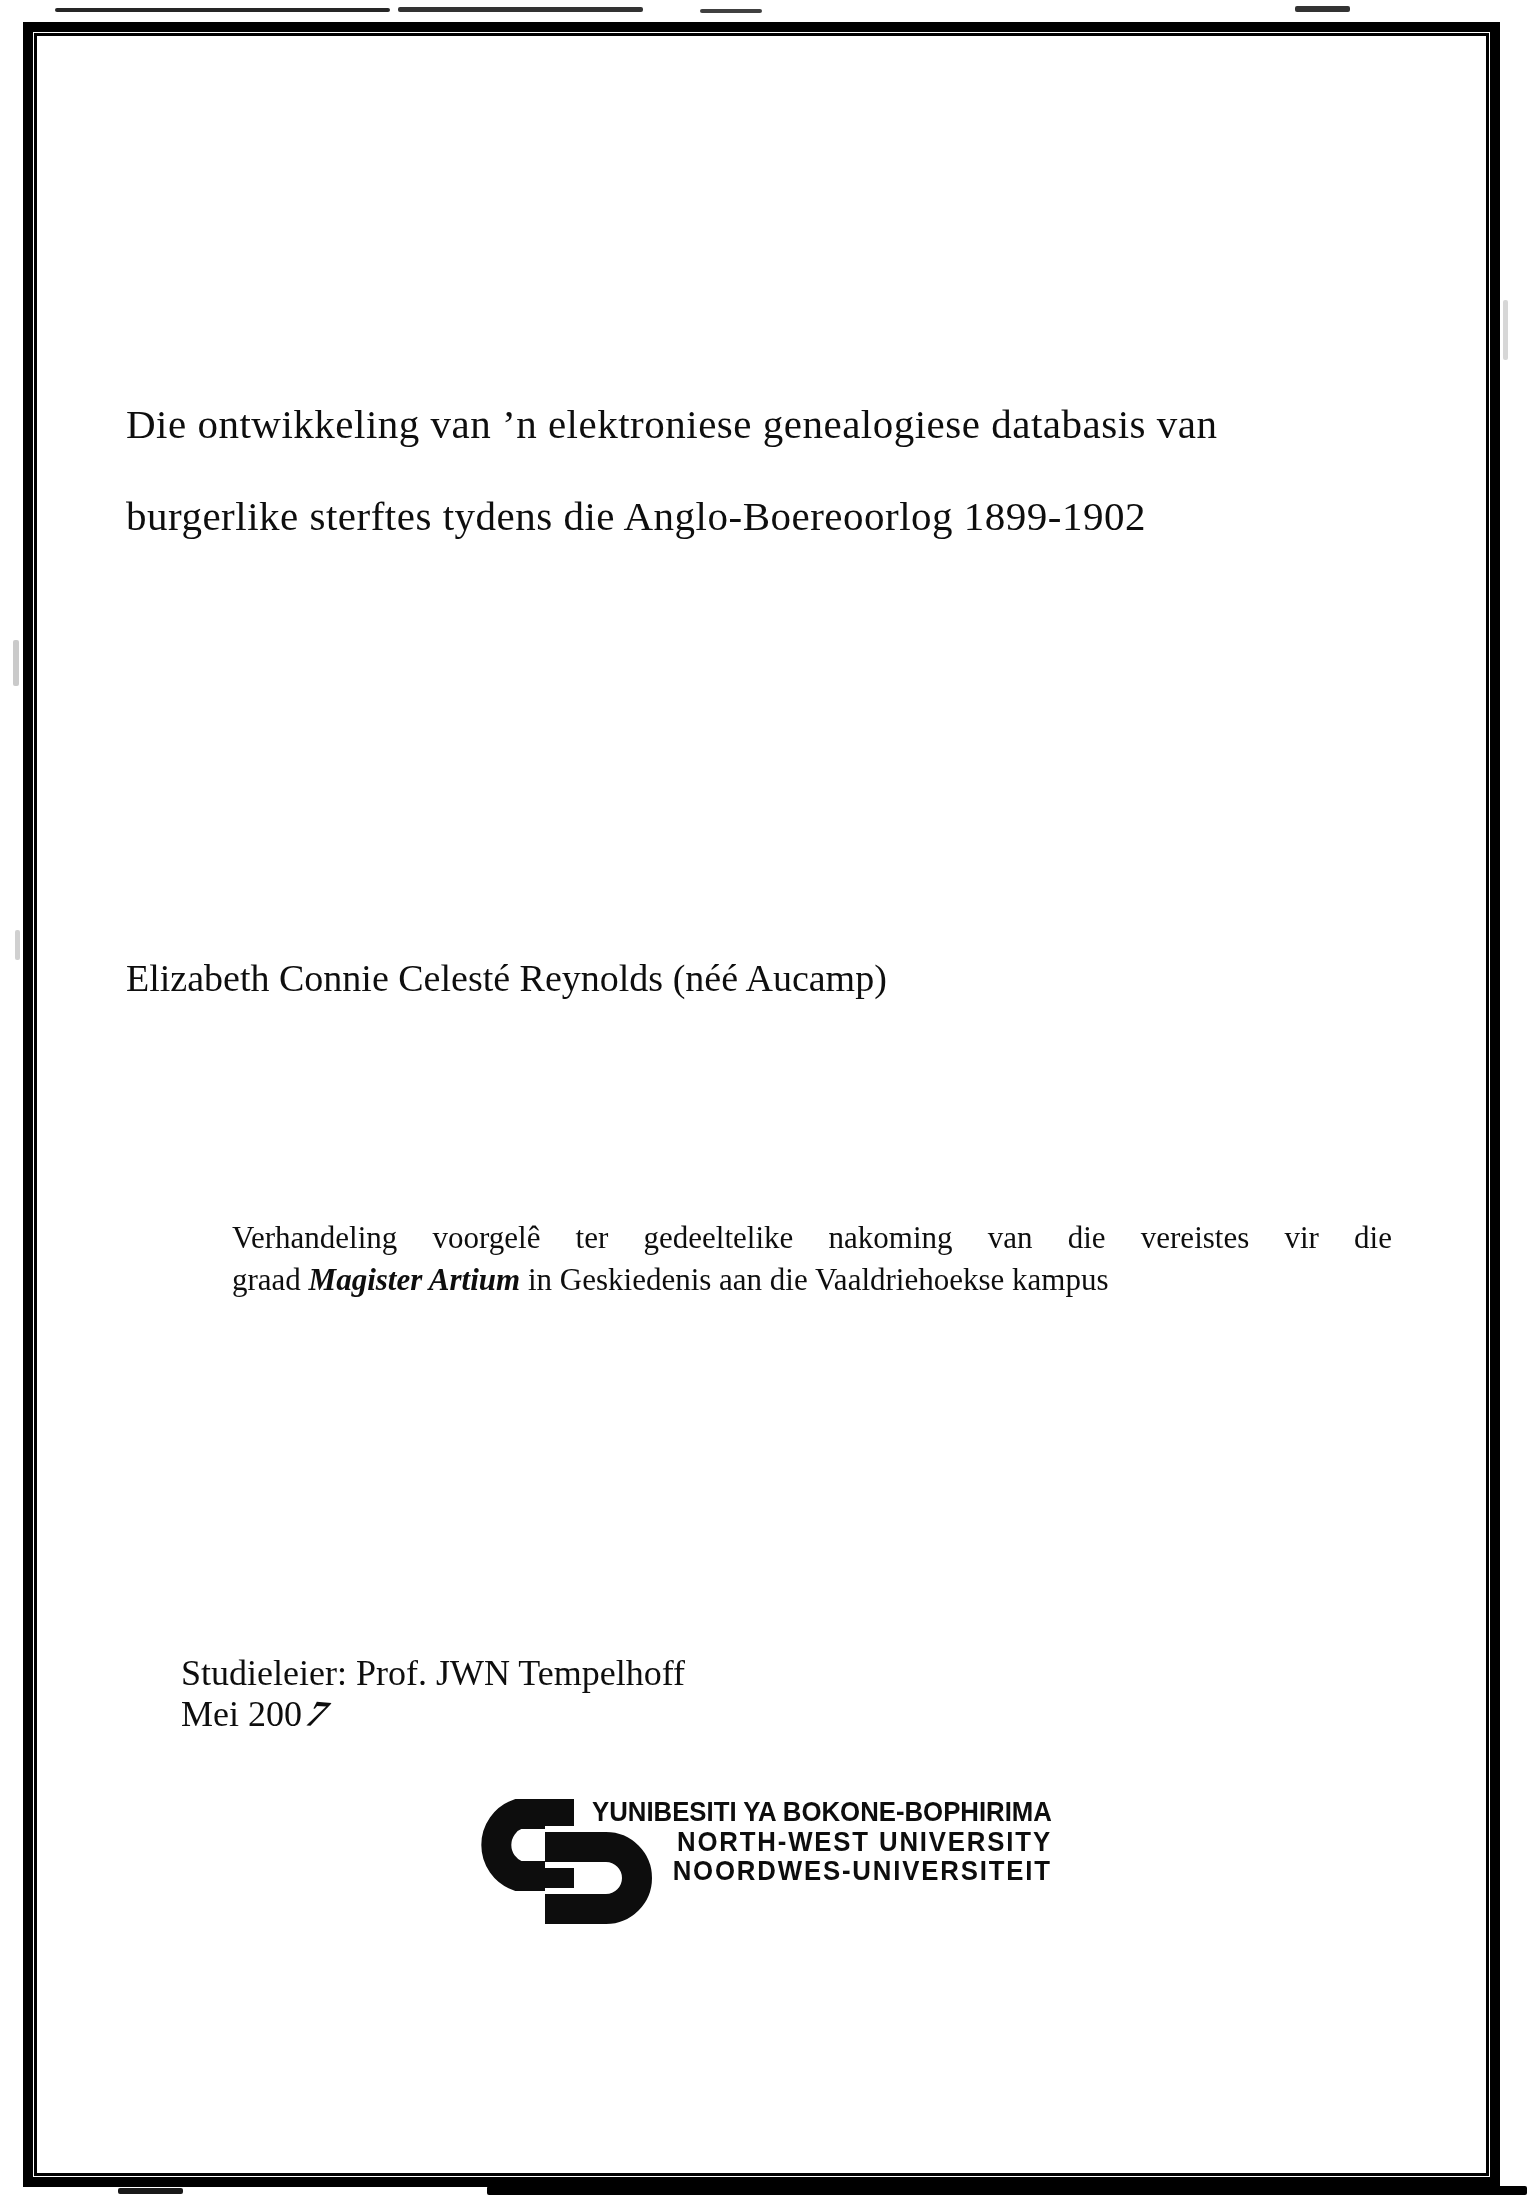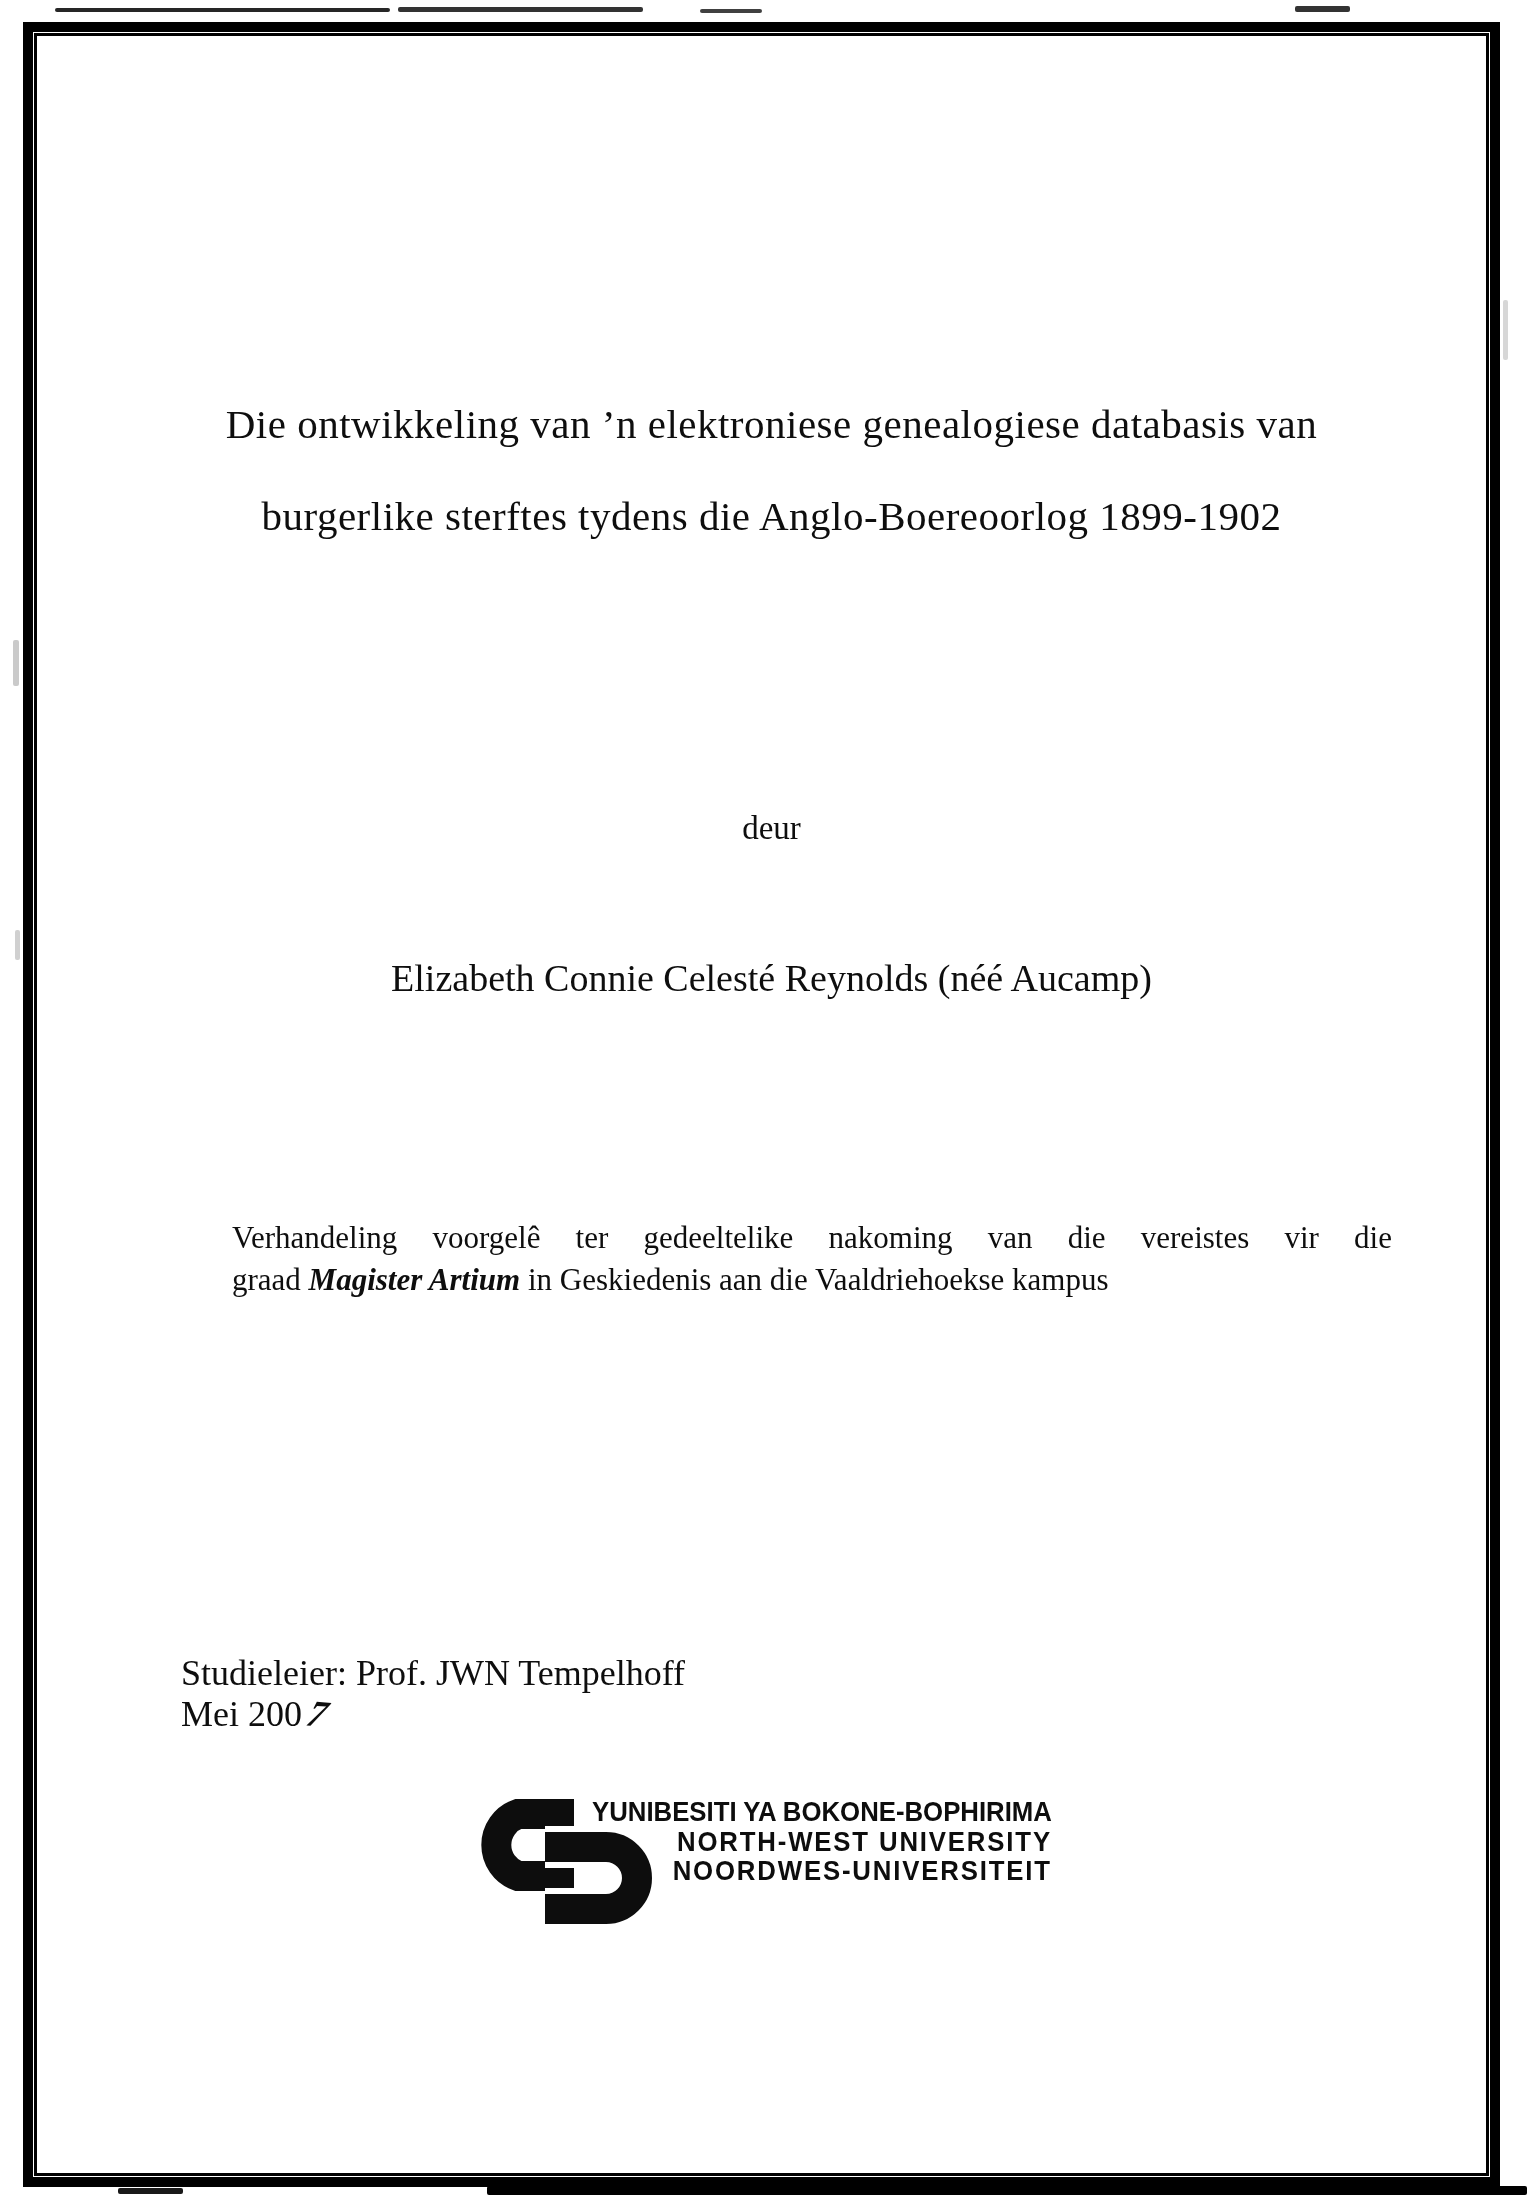--- a/index.html
+++ b/index.html
@@ -25,21 +25,21 @@
     border: 10px solid #000000;
   }
   .frame-inner {
     position: absolute;
     inset: 1px;
     border: 3px solid #000000;
   }
   .centered {
     position: absolute;
     left: 126px; right: 110px;
-    text-align: center;
+    text-align: left;
   }
   .title-line {
     font-size: 41px;
     line-height: 52px;
     letter-spacing: 0.5px;
   }
   .title-1 { top: 398px; }
   .title-2 { top: 490px; }
   .byline {
     top: 806px;
@@ -131,21 +131,20 @@
   <div class="artifact a-top4"></div>
   <div class="artifact a-bot1"></div>
   <div class="artifact a-bot2"></div>
   <div class="artifact a-left1"></div>
   <div class="artifact a-left2"></div>
   <div class="artifact a-right1"></div>
 
   <div class="centered title-line title-1">Die ontwikkeling van ’n elektroniese genealogiese databasis van</div>
   <div class="centered title-line title-2">burgerlike sterftes tydens die Anglo-Boereoorlog 1899-1902</div>
 
-  <div class="centered byline">deur</div>
 
   <div class="centered author">Elizabeth Connie Celesté Reynolds (néé Aucamp)</div>
 
   <div class="statement">
     <div class="justified">Verhandeling voorgelê ter gedeeltelike nakoming van die vereistes vir die</div>
     <div><span>graad </span><span class="italic">Magister Artium</span><span> in Geskiedenis aan die Vaaldriehoekse kampus</span></div>
   </div>
 
   <div class="supervisor-block">
     <div>Studieleier: Prof. JWN Tempelhoff</div>

